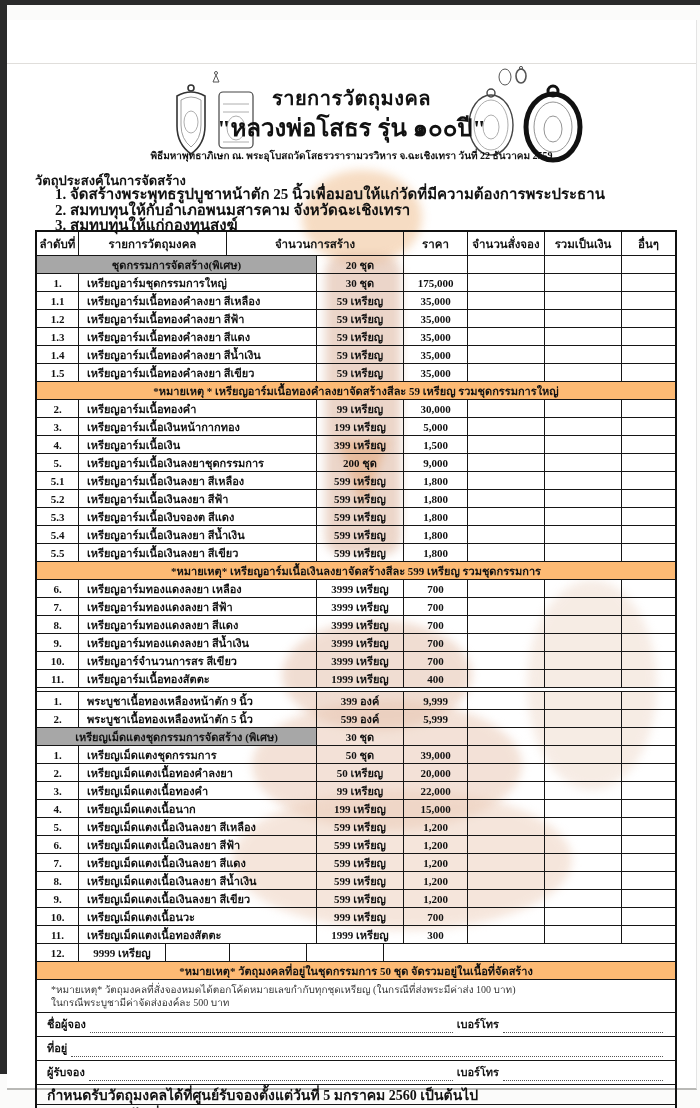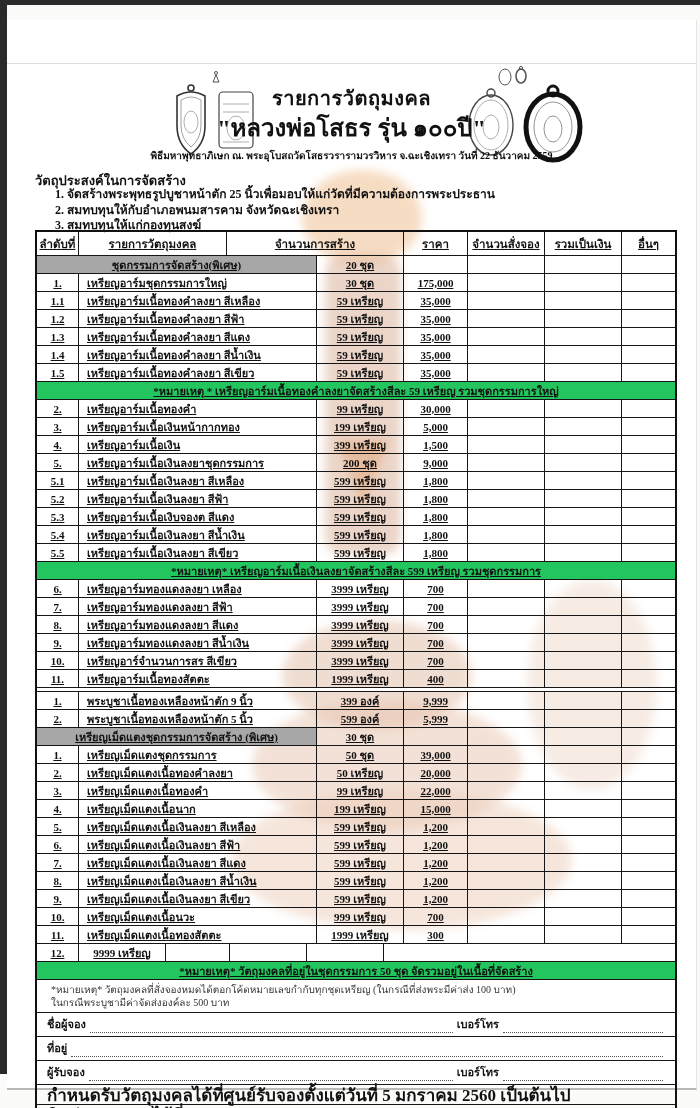--- a/index.html
+++ b/index.html
@@ -24,54 +24,54 @@
   .wm-pencil{left:318px;top:235px;width:76px;height:300px;background:#dcb49d;opacity:.55;border-radius:18px;}
   .wm-pencil-tip{left:330px;top:420px;width:0;height:0;border-left:26px solid transparent;border-right:26px solid transparent;border-top:70px solid #e2a06c;opacity:.45;position:absolute;filter:blur(4px);border-radius:0;background:none;}
   .wm-tier1{left:275px;top:600px;width:190px;height:110px;background:#e3bda7;opacity:.5;}
   .wm-tier2{left:245px;top:680px;width:270px;height:130px;background:#e8c5b0;opacity:.5;}
   .wm-tier3{left:225px;top:770px;width:340px;height:140px;background:#eccdb9;opacity:.5;}
   .wm-side{left:520px;top:560px;width:130px;height:210px;background:#ead0be;opacity:.4;}
   .title{position:absolute;left:0;top:62px;width:689px;text-align:center;font-size:20px;font-weight:bold;letter-spacing:.5px;}
   .subtitle{position:absolute;left:0;top:88px;width:689px;text-align:center;font-size:24px;font-weight:bold;}
   .ceremony{position:absolute;left:0;top:128px;width:689px;text-align:center;font-size:10px;font-weight:bold;}
   .purpose-h{position:absolute;left:28px;top:150px;font-size:13px;font-weight:bold;}
-  .purpose-list{position:absolute;left:48px;top:167px;font-size:12px;font-weight:bold;line-height:15.5px;}
+  .purpose-list{position:absolute;left:48px;top:167px;font-size:15px;font-weight:bold;line-height:15.5px;}
 
   .emblems-left{position:absolute;left:160px;top:50px;}
   .emblems-right{position:absolute;left:450px;top:45px;}
 
   
   .otable{
     position:absolute;left:28px;top:210px;width:638px;
     border:2px solid #111;background:transparent;font-size:11px;
   }
-  .thead,.row{display:flex;align-items:stretch;border-bottom:1px solid #161616;text-decoration:underline;}
+  .thead,.row{display:flex;align-items:stretch;border-bottom:1px solid #161616;}
   .cell{box-sizing:border-box;border-right:1px solid #161616;display:flex;align-items:center;overflow:hidden;white-space:nowrap;background:transparent;}
   .cell:last-child{border-right:none;}
   .thead{height:23px;font-weight:bold;}
   .thead .cell{justify-content:center;font-size:11.5px;}
   .h-no{width:42px;} .h-item{width:148px;} .h-qty{width:177px;}
   .c-no{width:42px;justify-content:center;font-weight:bold;}
   .c-item{width:238px;padding-left:8px;font-weight:600;}
   .c-merged{width:280px;justify-content:center;font-weight:bold;}
   .c-qty{width:87px;justify-content:center;font-weight:bold;}
   .c-price{width:64px;justify-content:center;font-weight:bold;}
   .c-order{width:77px;} .c-total{width:77px;} .c-other{flex:1;}
   .row{height:17px;}
   .section-row .c-merged{background:#a7a7a7;}
-  .note-row{background:#22c55e;}
+  .note-row{background:#fdba74;}
   .note-row .cell{justify-content:center;font-weight:bold;border-right:none;width:100%;}
   .row-sep{height:3px;border-bottom:1px solid #161616;background:#fff;}
 
   .fineprint{border-bottom:1px solid #161616;padding:3px 8px 3px 14px;font-size:10px;line-height:13px;color:#333;}
   .sigrow{display:flex;align-items:flex-end;height:20px;border-bottom:1px solid #161616;padding:0 8px 3px 10px;font-size:11px;}
   .leader{flex:1;border-bottom:1px dotted #555;margin:0 4px;height:12px;}
   .leader.short{flex:0 0 160px;}
   .siglabel{font-weight:600;}
-  .boldline{height:19px;border-bottom:1px solid #161616;display:flex;align-items:center;padding-left:10px;font-weight:bold;font-size:17px;}
+  .boldline{height:19px;border-bottom:1px solid #161616;display:flex;align-items:center;padding-left:10px;font-weight:bold;font-size:14px;}
   .boldline.last{border-bottom:none;}
 
   svg{display:block;}
 </style>
 </head>
 <body>
 
 <div class="scan-top"></div>
 <div class="scan-left"></div>
 

